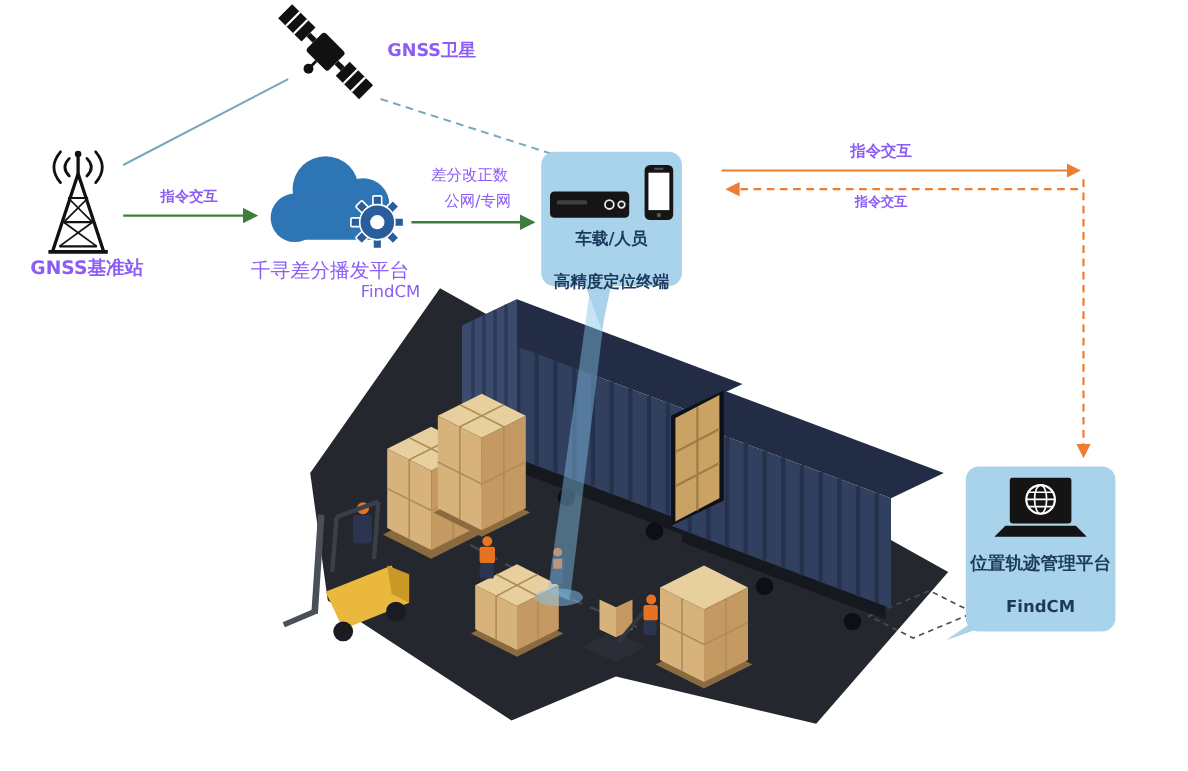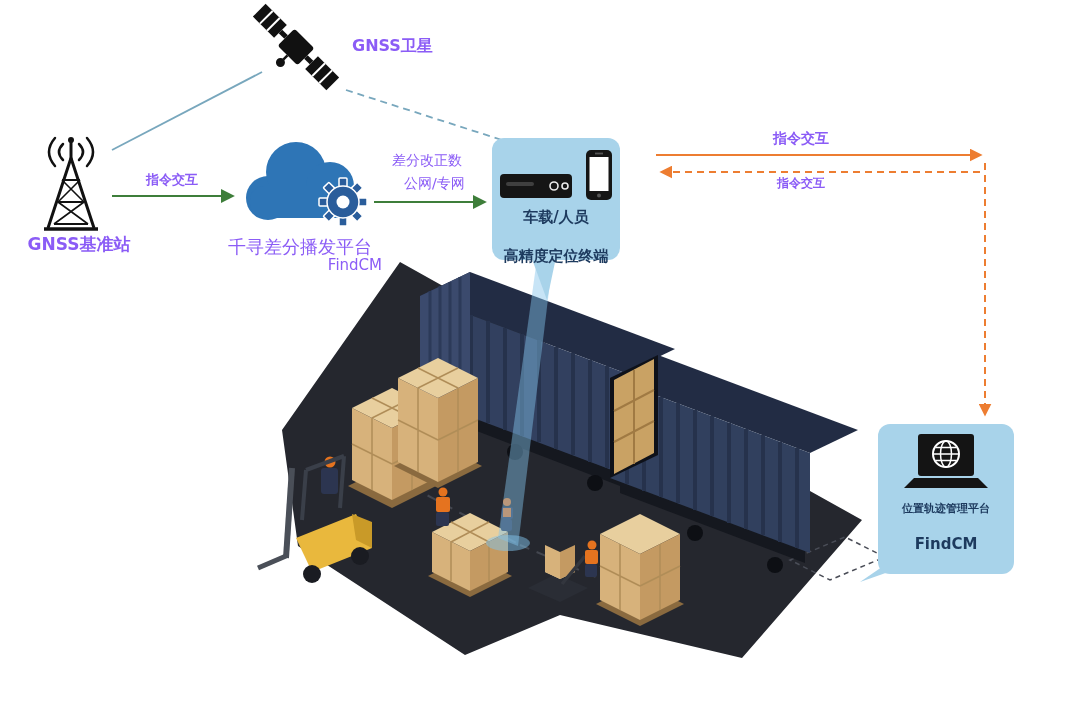--- a/index.html
+++ b/index.html
@@ -9,21 +9,21 @@
   }
   .stage svg.scene{position:absolute;left:0;top:0;}
   .lbl{position:absolute;white-space:nowrap;color:#8b5cf6;font-weight:600;line-height:1.2;}
   .lbl.bold{font-weight:400;}
   .panel{
     position:absolute;background:#a8d3ea;border-radius:12px;
     display:flex;flex-direction:column;align-items:center;
   }
   .panel .icons{display:flex;align-items:flex-end;gap:10px;}
   .panel .ptxt{color:#1d3a5e;font-weight:700;font-size:15px;line-height:1.3;text-align:center;margin-top:19px;}
-  .panel .ptxt.small{font-size:11px;}
+  .panel .ptxt.small{font-size:16px;}
 </style>
 </head>
 <body>
 
 <div class="stage">
 
   <svg class="scene" width="1080" height="701" viewBox="0 0 1080 701">
     <defs>
       <marker id="arrG" viewBox="0 0 10 10" refX="8" refY="5" markerWidth="6.5" markerHeight="6.5" orient="auto-start-reverse">
         <path d="M0,0 L10,5 L0,10 z" fill="#3e7e3a"></path>

